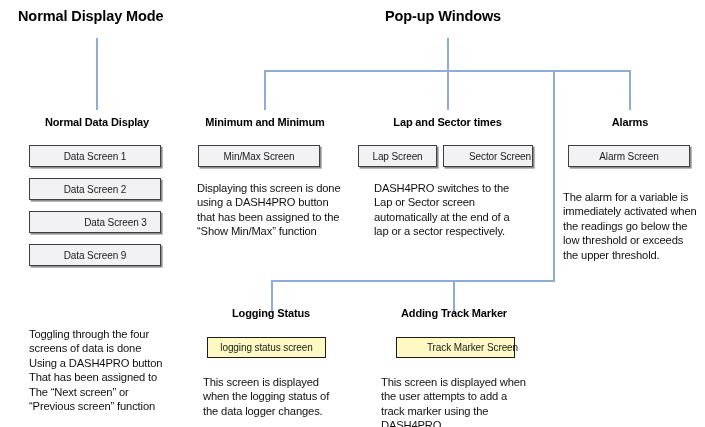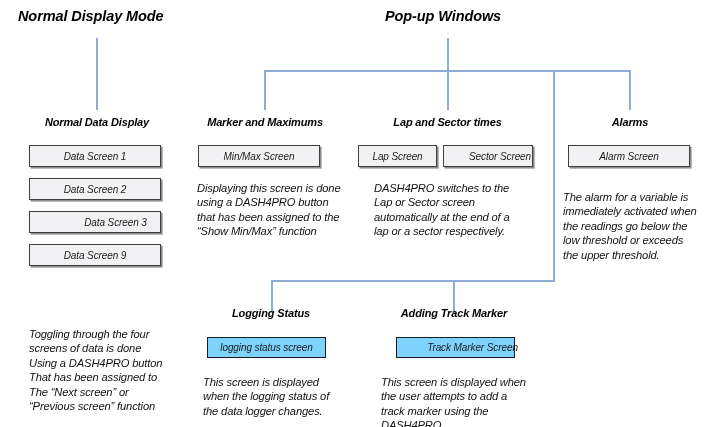--- a/index.html
+++ b/index.html
@@ -10,21 +10,20 @@
   body {
     font-family: "Liberation Sans", sans-serif;
     color: #000000;
   }
   #diagram {
     position: relative;
     width: 705px;
     height: 427px;
     background: #ffffff;
     overflow: hidden;
-    font-style: italic;
   }
   .abs { position: absolute; }
 
   
   .top-title {
     font-size: 14.5px;
     font-weight: bold;
     letter-spacing: -0.1px;
     white-space: nowrap;
   }
@@ -45,21 +44,21 @@
     display: flex;
     align-items: center;
     justify-content: center;
     font-size: 10px;
     color: #1a1a1a;
     letter-spacing: -0.1px;
     white-space: nowrap;
     text-align: right;
   }
   .node-box.plain {
-    background: #7dd3fc;
+    background: #fef9c3;
     border: 1.2px solid #1c1c1c;
     box-shadow: none;
   }
 
   
   .note {
     font-size: 11.2px;
     line-height: 14.4px;
     color: #111111;
     letter-spacing: -0.15px;
@@ -107,21 +106,21 @@
   <div class="abs node-box" style="left:29px; top:211px; width:132px; height:22px;padding-left:41px;">Data Screen 3</div>
   <div class="abs node-box" style="left:29px; top:244px; width:132px; height:22px;">Data Screen 9</div>
 
   <div class="abs note" style="left:29px; top:291px; width:170px;margin-top:36px;">Toggling through the four
 screens of data is done
 Using a DASH4PRO button
 That has been assigned to
 The “Next screen” or
 “Previous screen” function</div>
 
-  <div class="abs group-title" style="left:180px; top:116px; width:170px;">Marker and Maximums</div>
+  <div class="abs group-title" style="left:180px; top:116px; width:170px;">Minimum and Minimum</div>
 
   <div class="abs node-box" style="left:198px; top:145px; width:122px; height:22px;">Min/Max Screen</div>
 
   <div class="abs note" style="left:197px; top:181px; width:180px;">Displaying this screen is done
 using a DASH4PRO button
 that has been assigned to the
 “Show Min/Max” function</div>
 
   <div class="abs group-title" style="left:365px; top:116px; width:165px;">Lap and Sector times</div>
 

